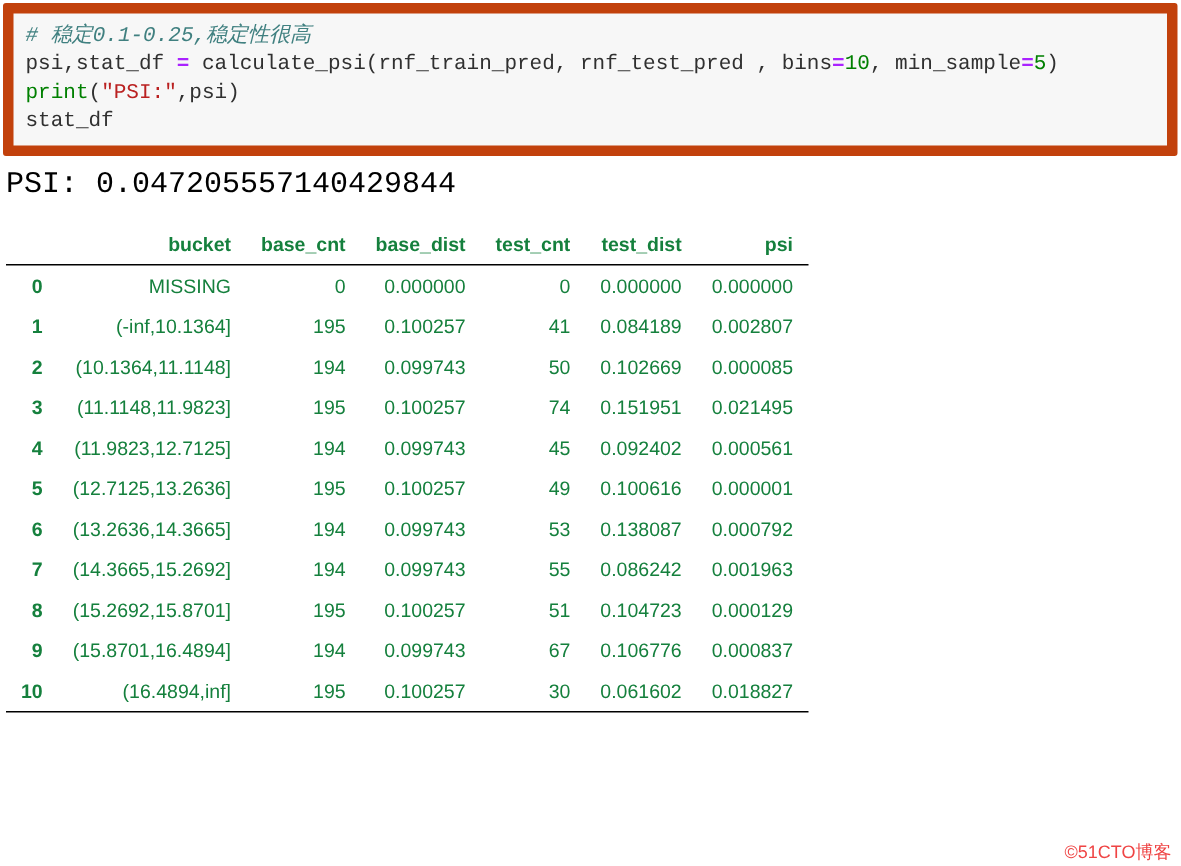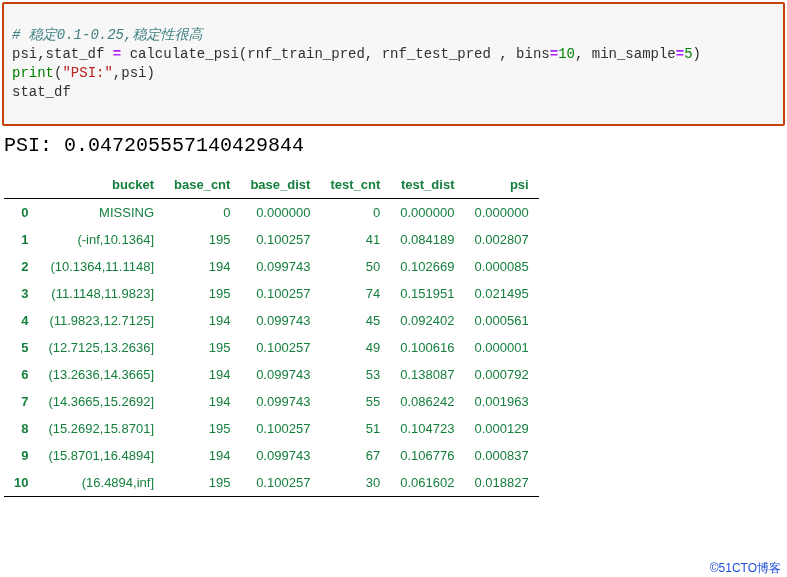--- a/index.html
+++ b/index.html
@@ -6,24 +6,24 @@
     margin: 0;
     padding: 2px;
     font-family: "Helvetica Neue", Helvetica, Arial, sans-serif;
     font-size: 13px;
     color: #000;
     background: #fff;
     width: 787px;
     box-sizing: border-box;
   }
   .code-cell {
-    border: 2px solid #c2410c;
+    border: 7px solid #c2410c;
     border-radius: 2px;
     background: #f7f7f7;
-    padding: 22px 8px;
+    padding: 6px 8px;
     font-family: SimSun, "Courier New", monospace;
     font-size: 14px;
     line-height: 1.35;
     white-space: pre;
     overflow-x: auto;
     color: #303030;
   }
   .cm-comment { color: #408080; font-style: italic; }
   .cm-operator{ color: #aa22ff; font-weight: bold;}
   .cm-builtin { color: #008000; }
@@ -58,21 +58,21 @@
     padding: 6px 10px;
   }
   table.dataframe tbody tr:last-child th,
   table.dataframe tbody tr:last-child td {
     border-bottom: 1px solid #000;
   }
   .watermark {
     position: absolute;
     right: 6px;
     top: 560px;
-    color: #1d4ed8;
+    color: #ef4444;
     font-size: 12px;
     font-family: Arial, sans-serif;
     pointer-events: none;
   }
 </style>
 </head>
 <body>
 
 <div class="code-cell"><span class="cm-comment"># 稳定0.1-0.25,稳定性很高</span>
 <span>psi,stat_df </span><span class="cm-operator">=</span><span> calculate_psi(rnf_train_pred, rnf_test_pred , bins</span><span class="cm-operator">=</span><span class="cm-number">10</span><span>, min_sample</span><span class="cm-operator">=</span><span class="cm-number">5</span><span>)</span>

